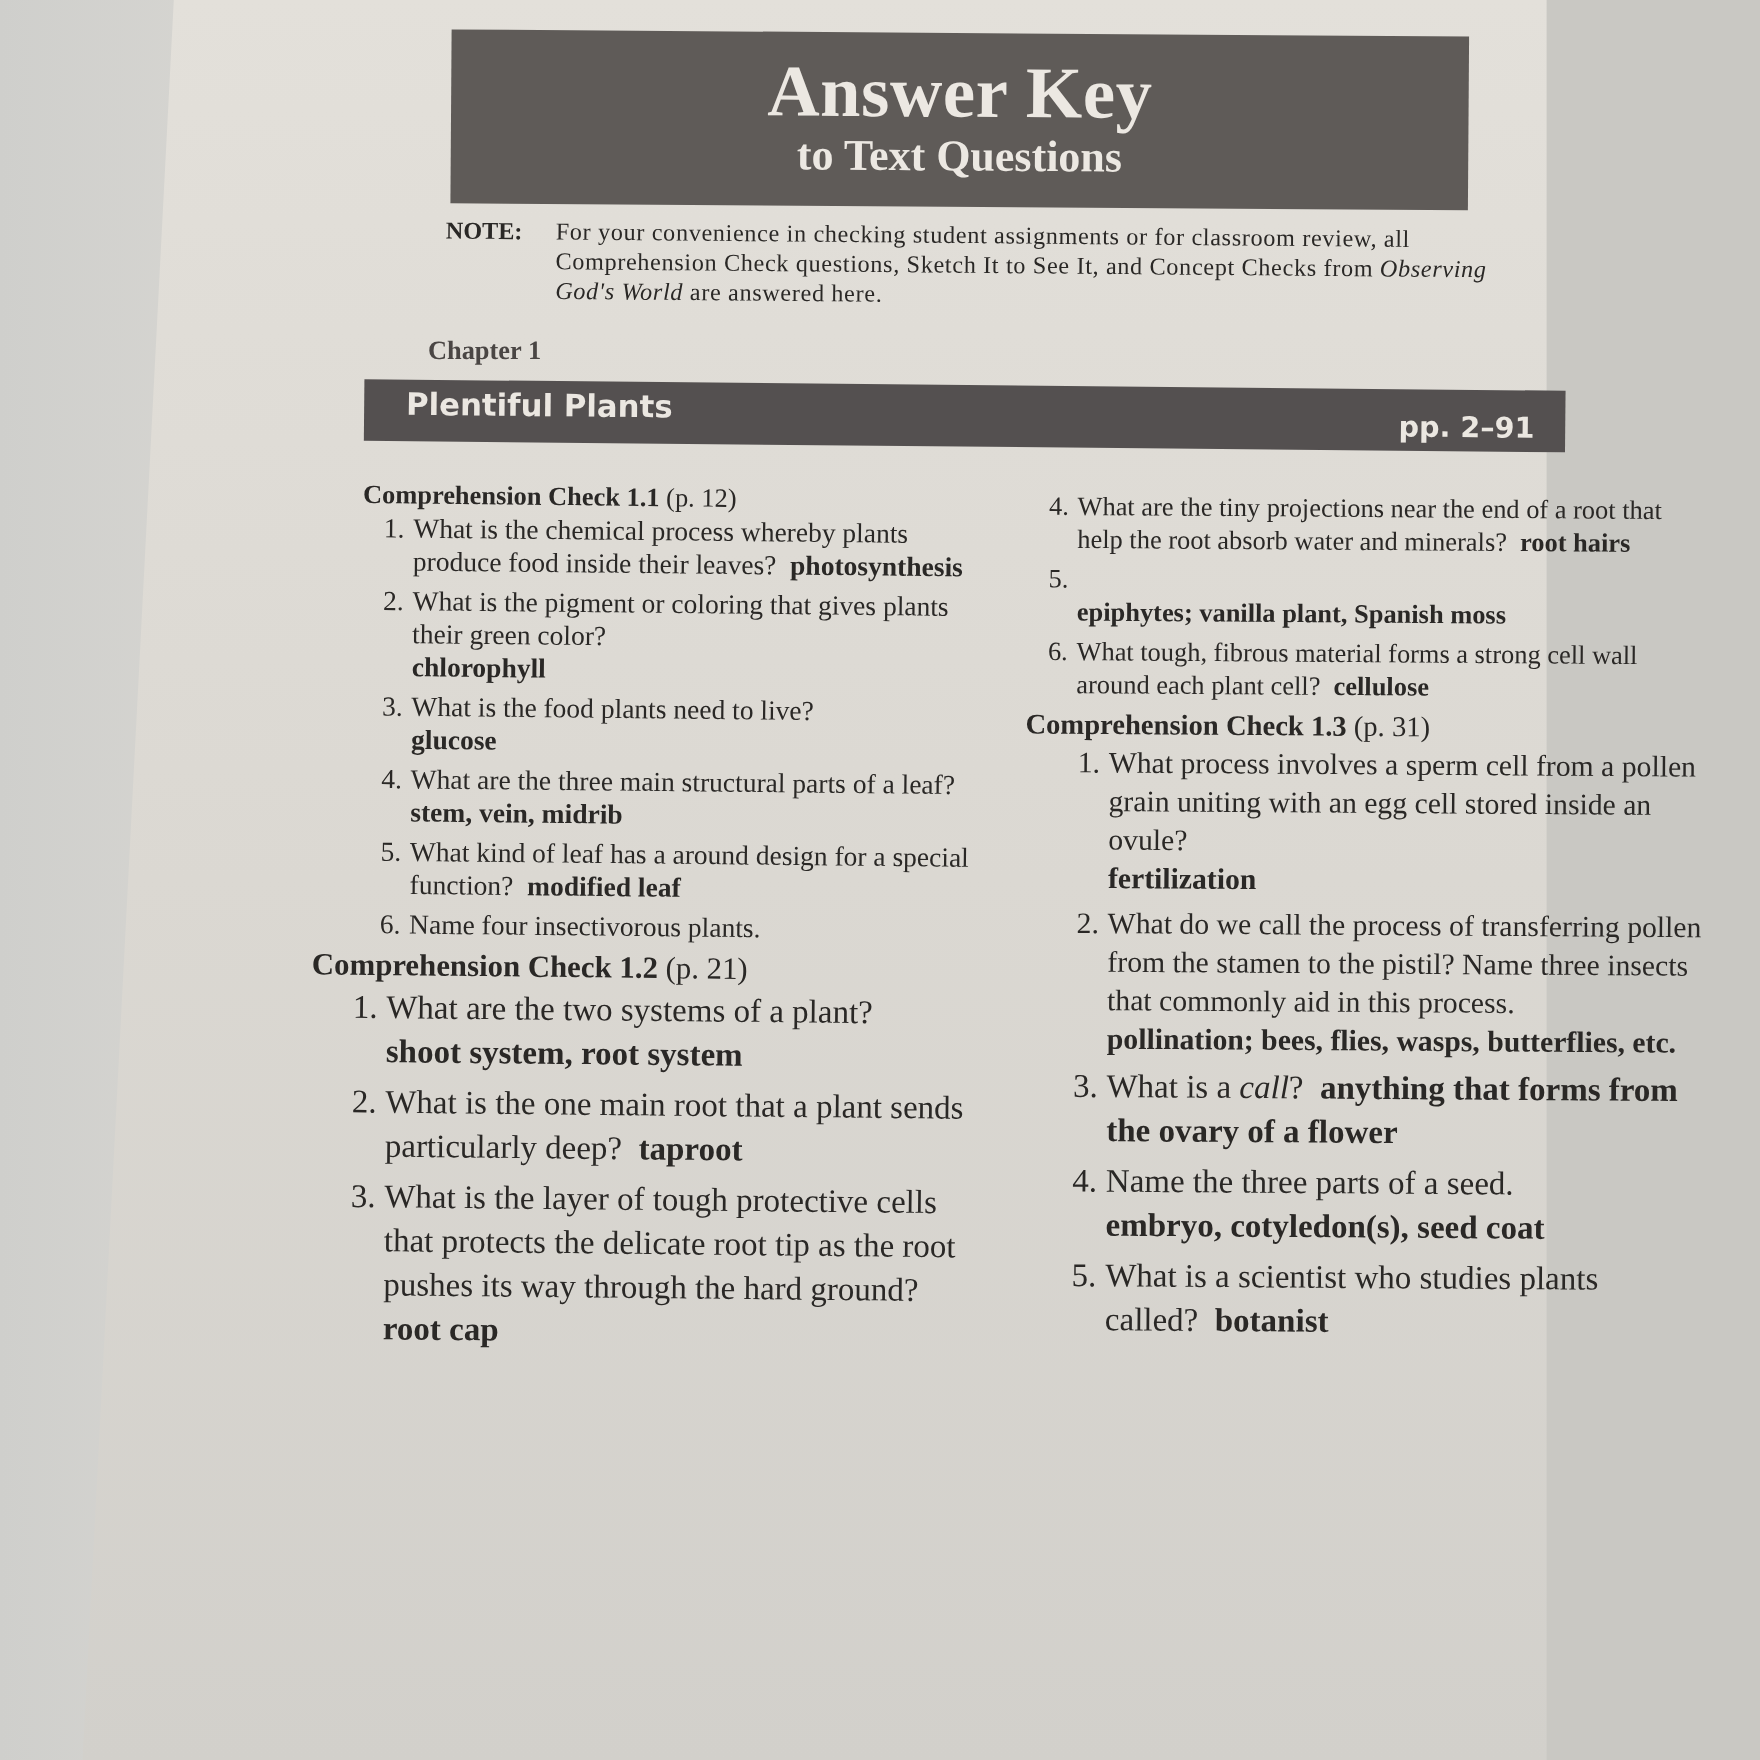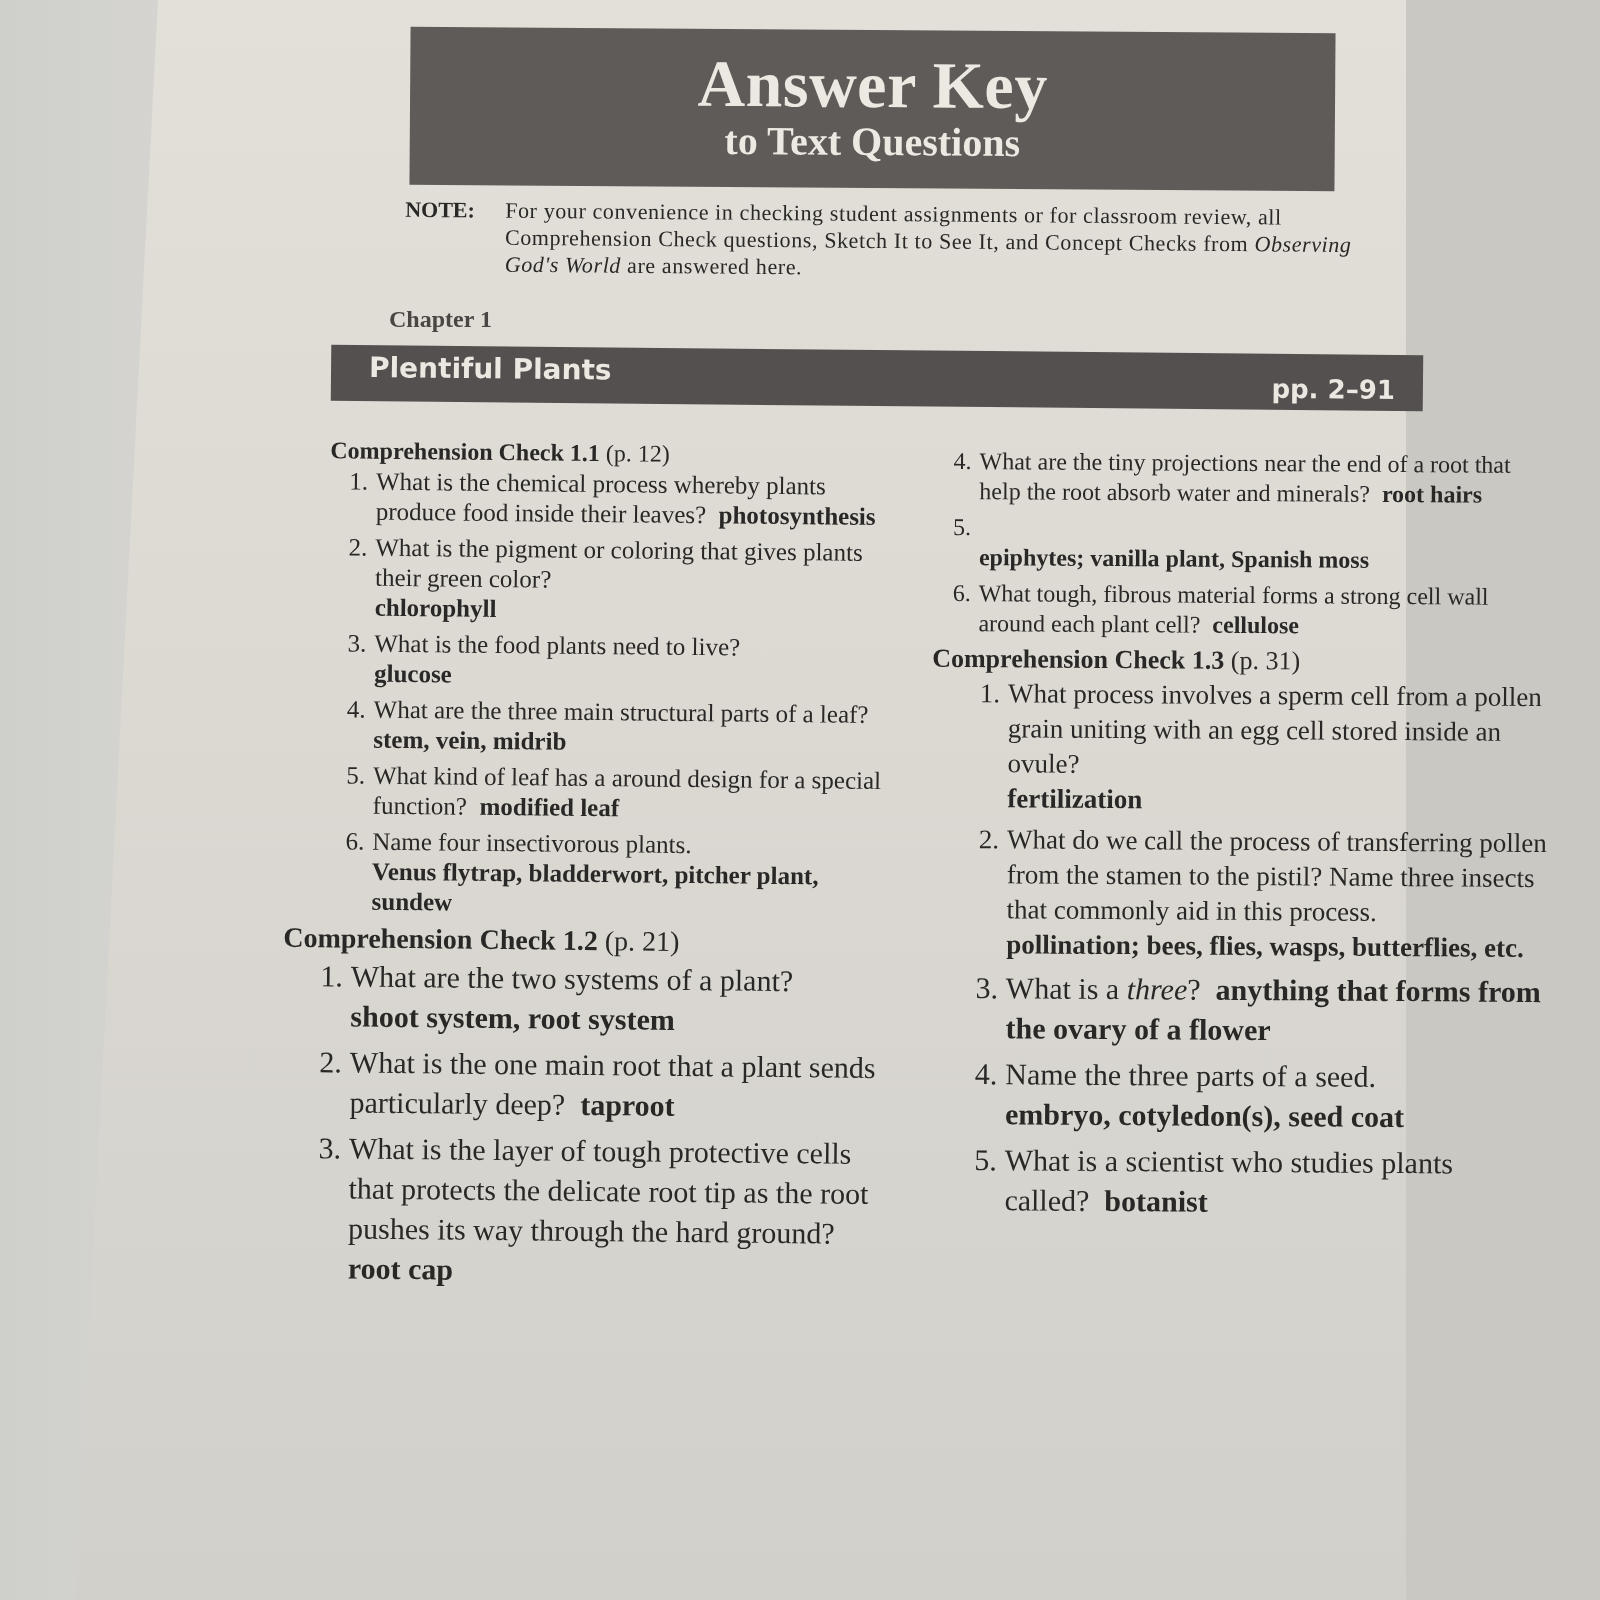--- a/index.html
+++ b/index.html
@@ -103,21 +103,21 @@
       <div class="q">
           <span class="q-num">4.</span>
           <span class="q-text"><span>What are the three main structural parts of a leaf?</span>&nbsp; <span class="ans">stem, vein, midrib</span></span>
         </div>
       <div class="q">
           <span class="q-num">5.</span>
           <span class="q-text"><span>What kind of leaf has a around design for a special function?</span>&nbsp; <span class="ans">modified leaf</span></span>
         </div>
       <div class="q">
           <span class="q-num">6.</span>
-          <span class="q-text"><span>Name four insectivorous plants.</span><br><span class="ans">Venus flytrap, bladderwort, pitcher plant, sundew</span></span>
+          <span class="q-text"><span>Name four insectivorous plants.</span><br></span>
         </div>
     </div>
     <div class="sec2">
       <div class="section-head"><span>Comprehension Check 1.2</span> <span class="page-ref">(p. 21)</span></div>
       <div class="q">
           <span class="q-num">1.</span>
           <span class="q-text"><span>What are the two systems of a plant?</span><br><span class="ans">shoot system, root system</span></span>
         </div>
       <div class="q">
           <span class="q-num">2.</span>
@@ -149,21 +149,21 @@
       <div class="q">
           <span class="q-num">1.</span>
           <span class="q-text"><span>What process involves a sperm cell from a pollen grain uniting with an egg cell stored inside an ovule?</span><br><span class="ans">fertilization</span></span>
         </div>
       <div class="q">
           <span class="q-num">2.</span>
           <span class="q-text"><span>What do we call the process of transferring pollen from the stamen to the pistil? Name three insects that commonly aid in this process.</span><br><span class="ans">pollination; bees, flies, wasps, butterflies, etc.</span></span>
         </div>
       <div class="q big">
           <span class="q-num">3.</span>
-          <span class="q-text"><span>What is a </span><em>three</em><span>?</span>&nbsp; <span class="ans">anything that forms from the ovary of a flower</span></span>
+          <span class="q-text"><span>What is a </span><em>call</em><span>?</span>&nbsp; <span class="ans">anything that forms from the ovary of a flower</span></span>
         </div>
       <div class="q big">
           <span class="q-num">4.</span>
           <span class="q-text"><span>Name the three parts of a seed.</span><br><span class="ans">embryo, cotyledon(s), seed coat</span></span>
         </div>
       <div class="q big">
           <span class="q-num">5.</span>
           <span class="q-text"><span>What is a scientist who studies plants called?</span>&nbsp; <span class="ans">botanist</span></span>
         </div>
     </div>

